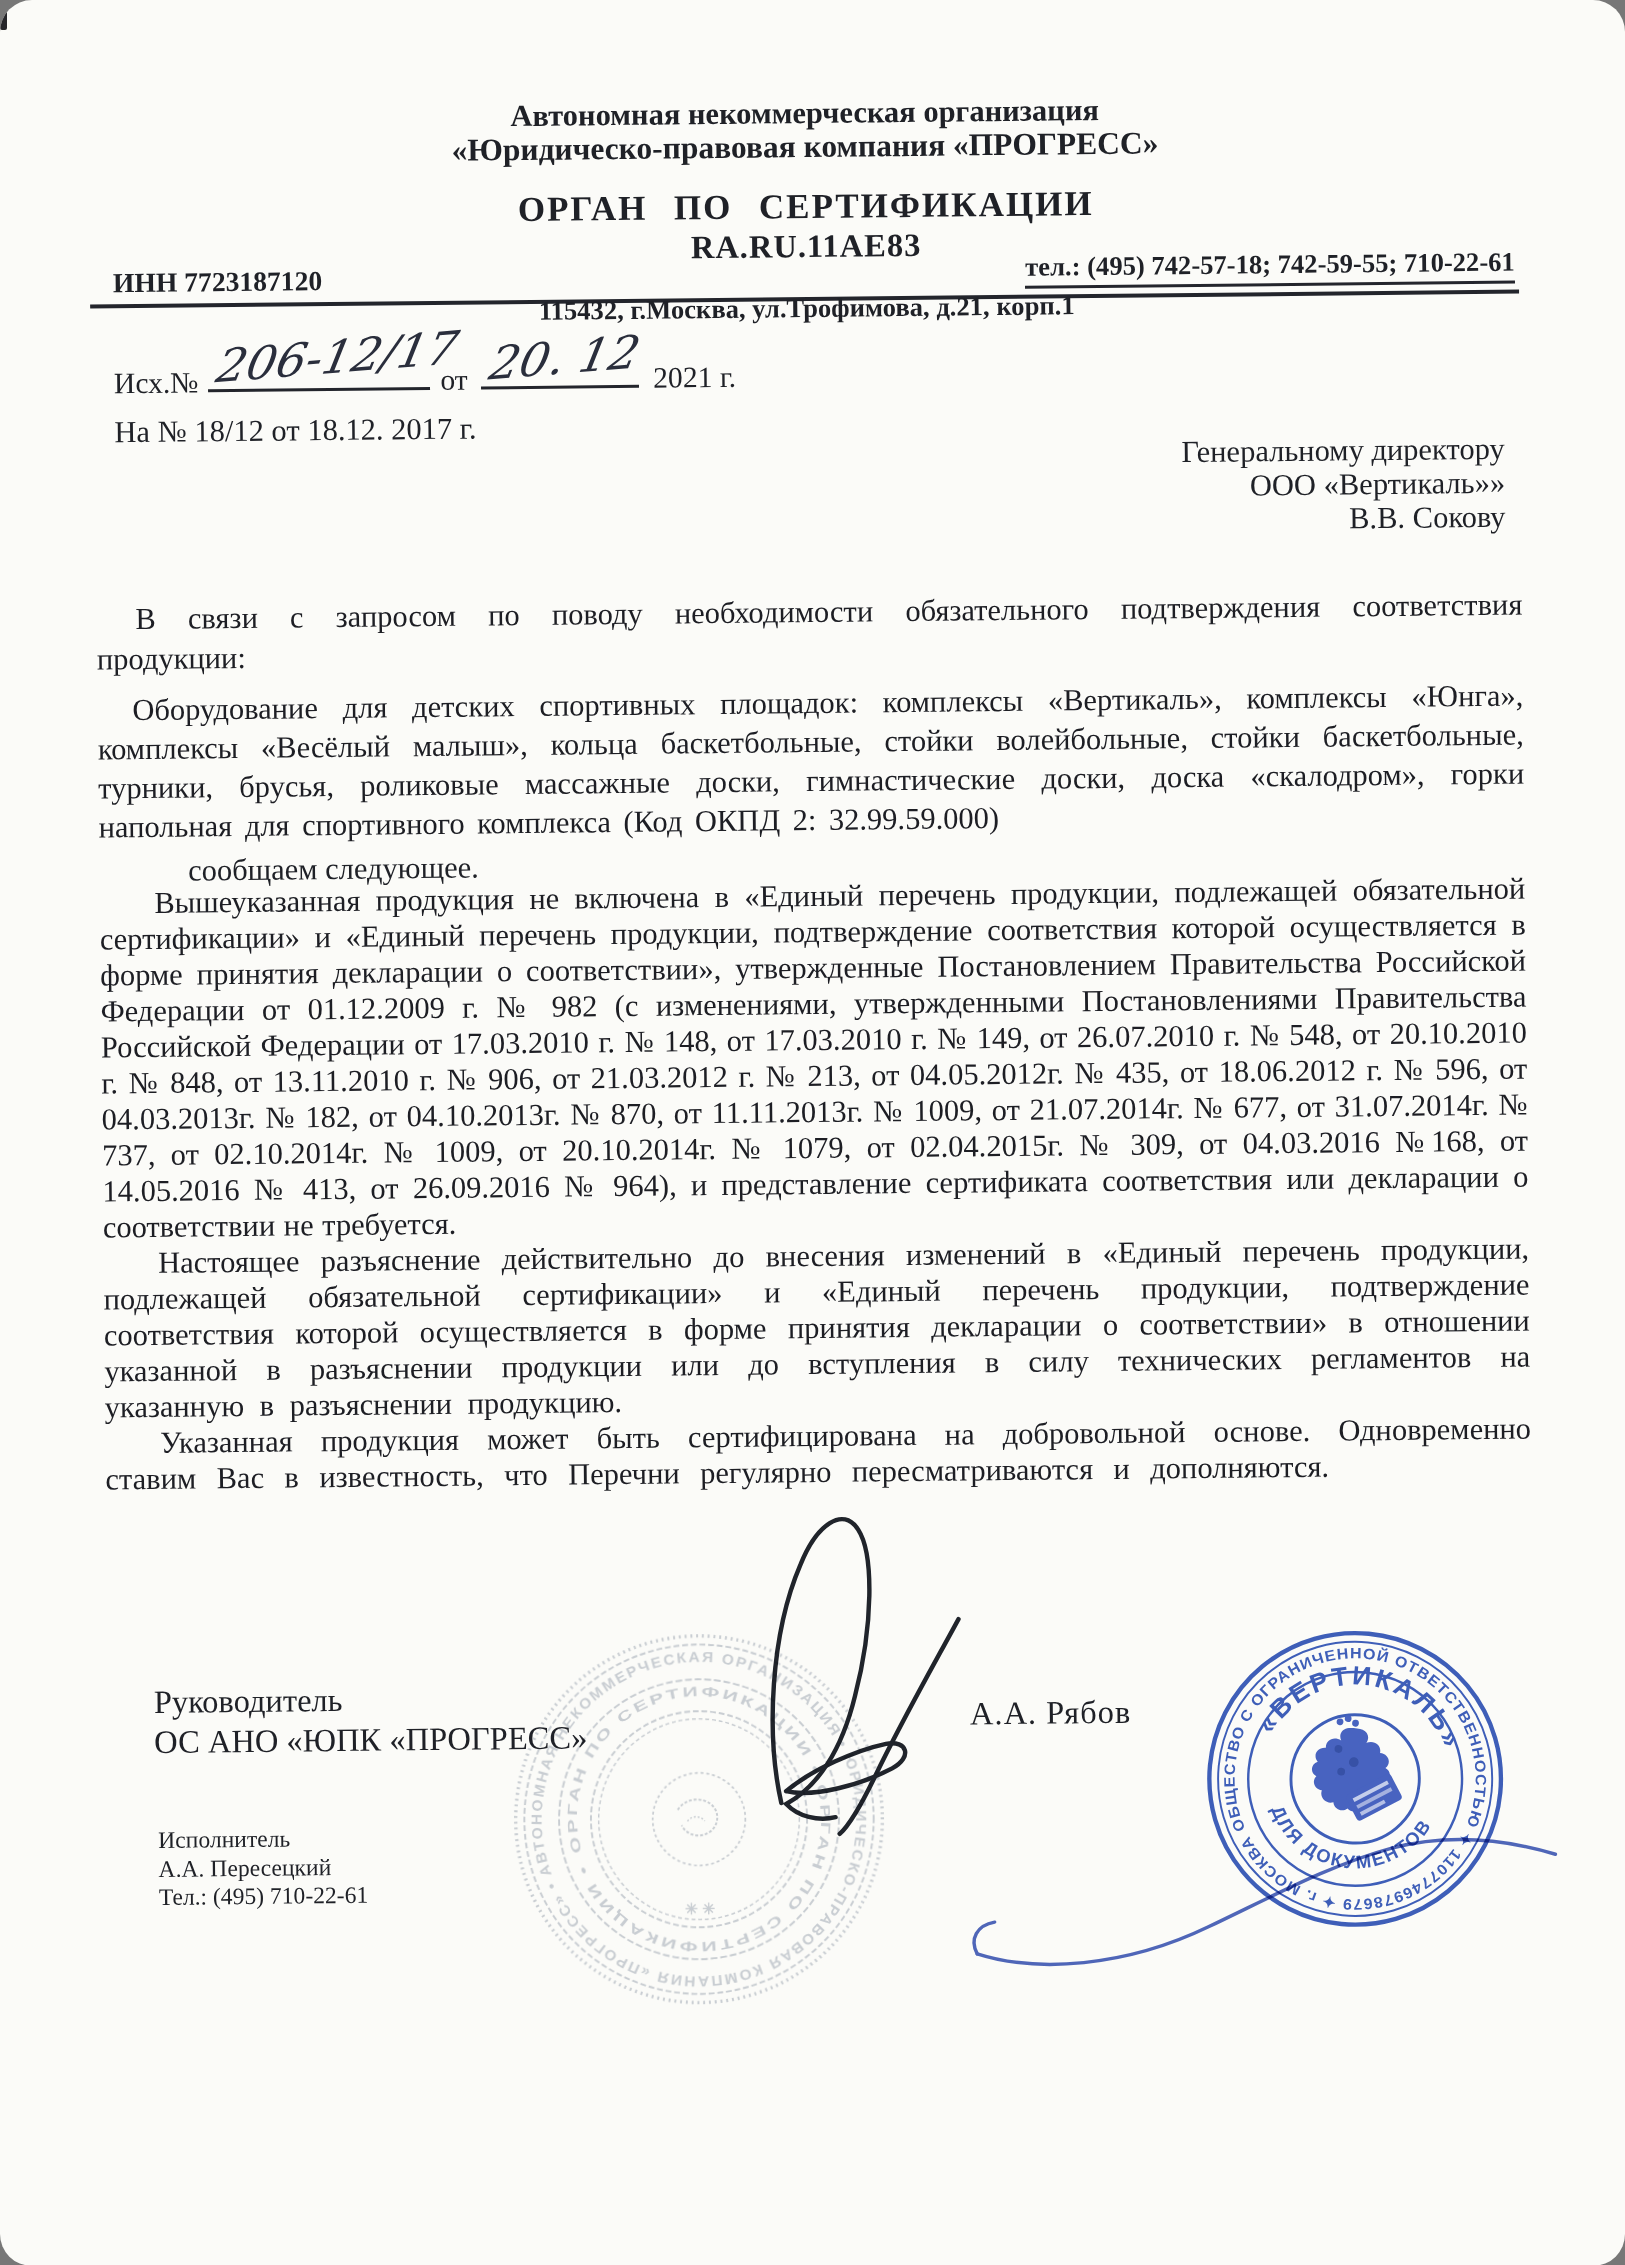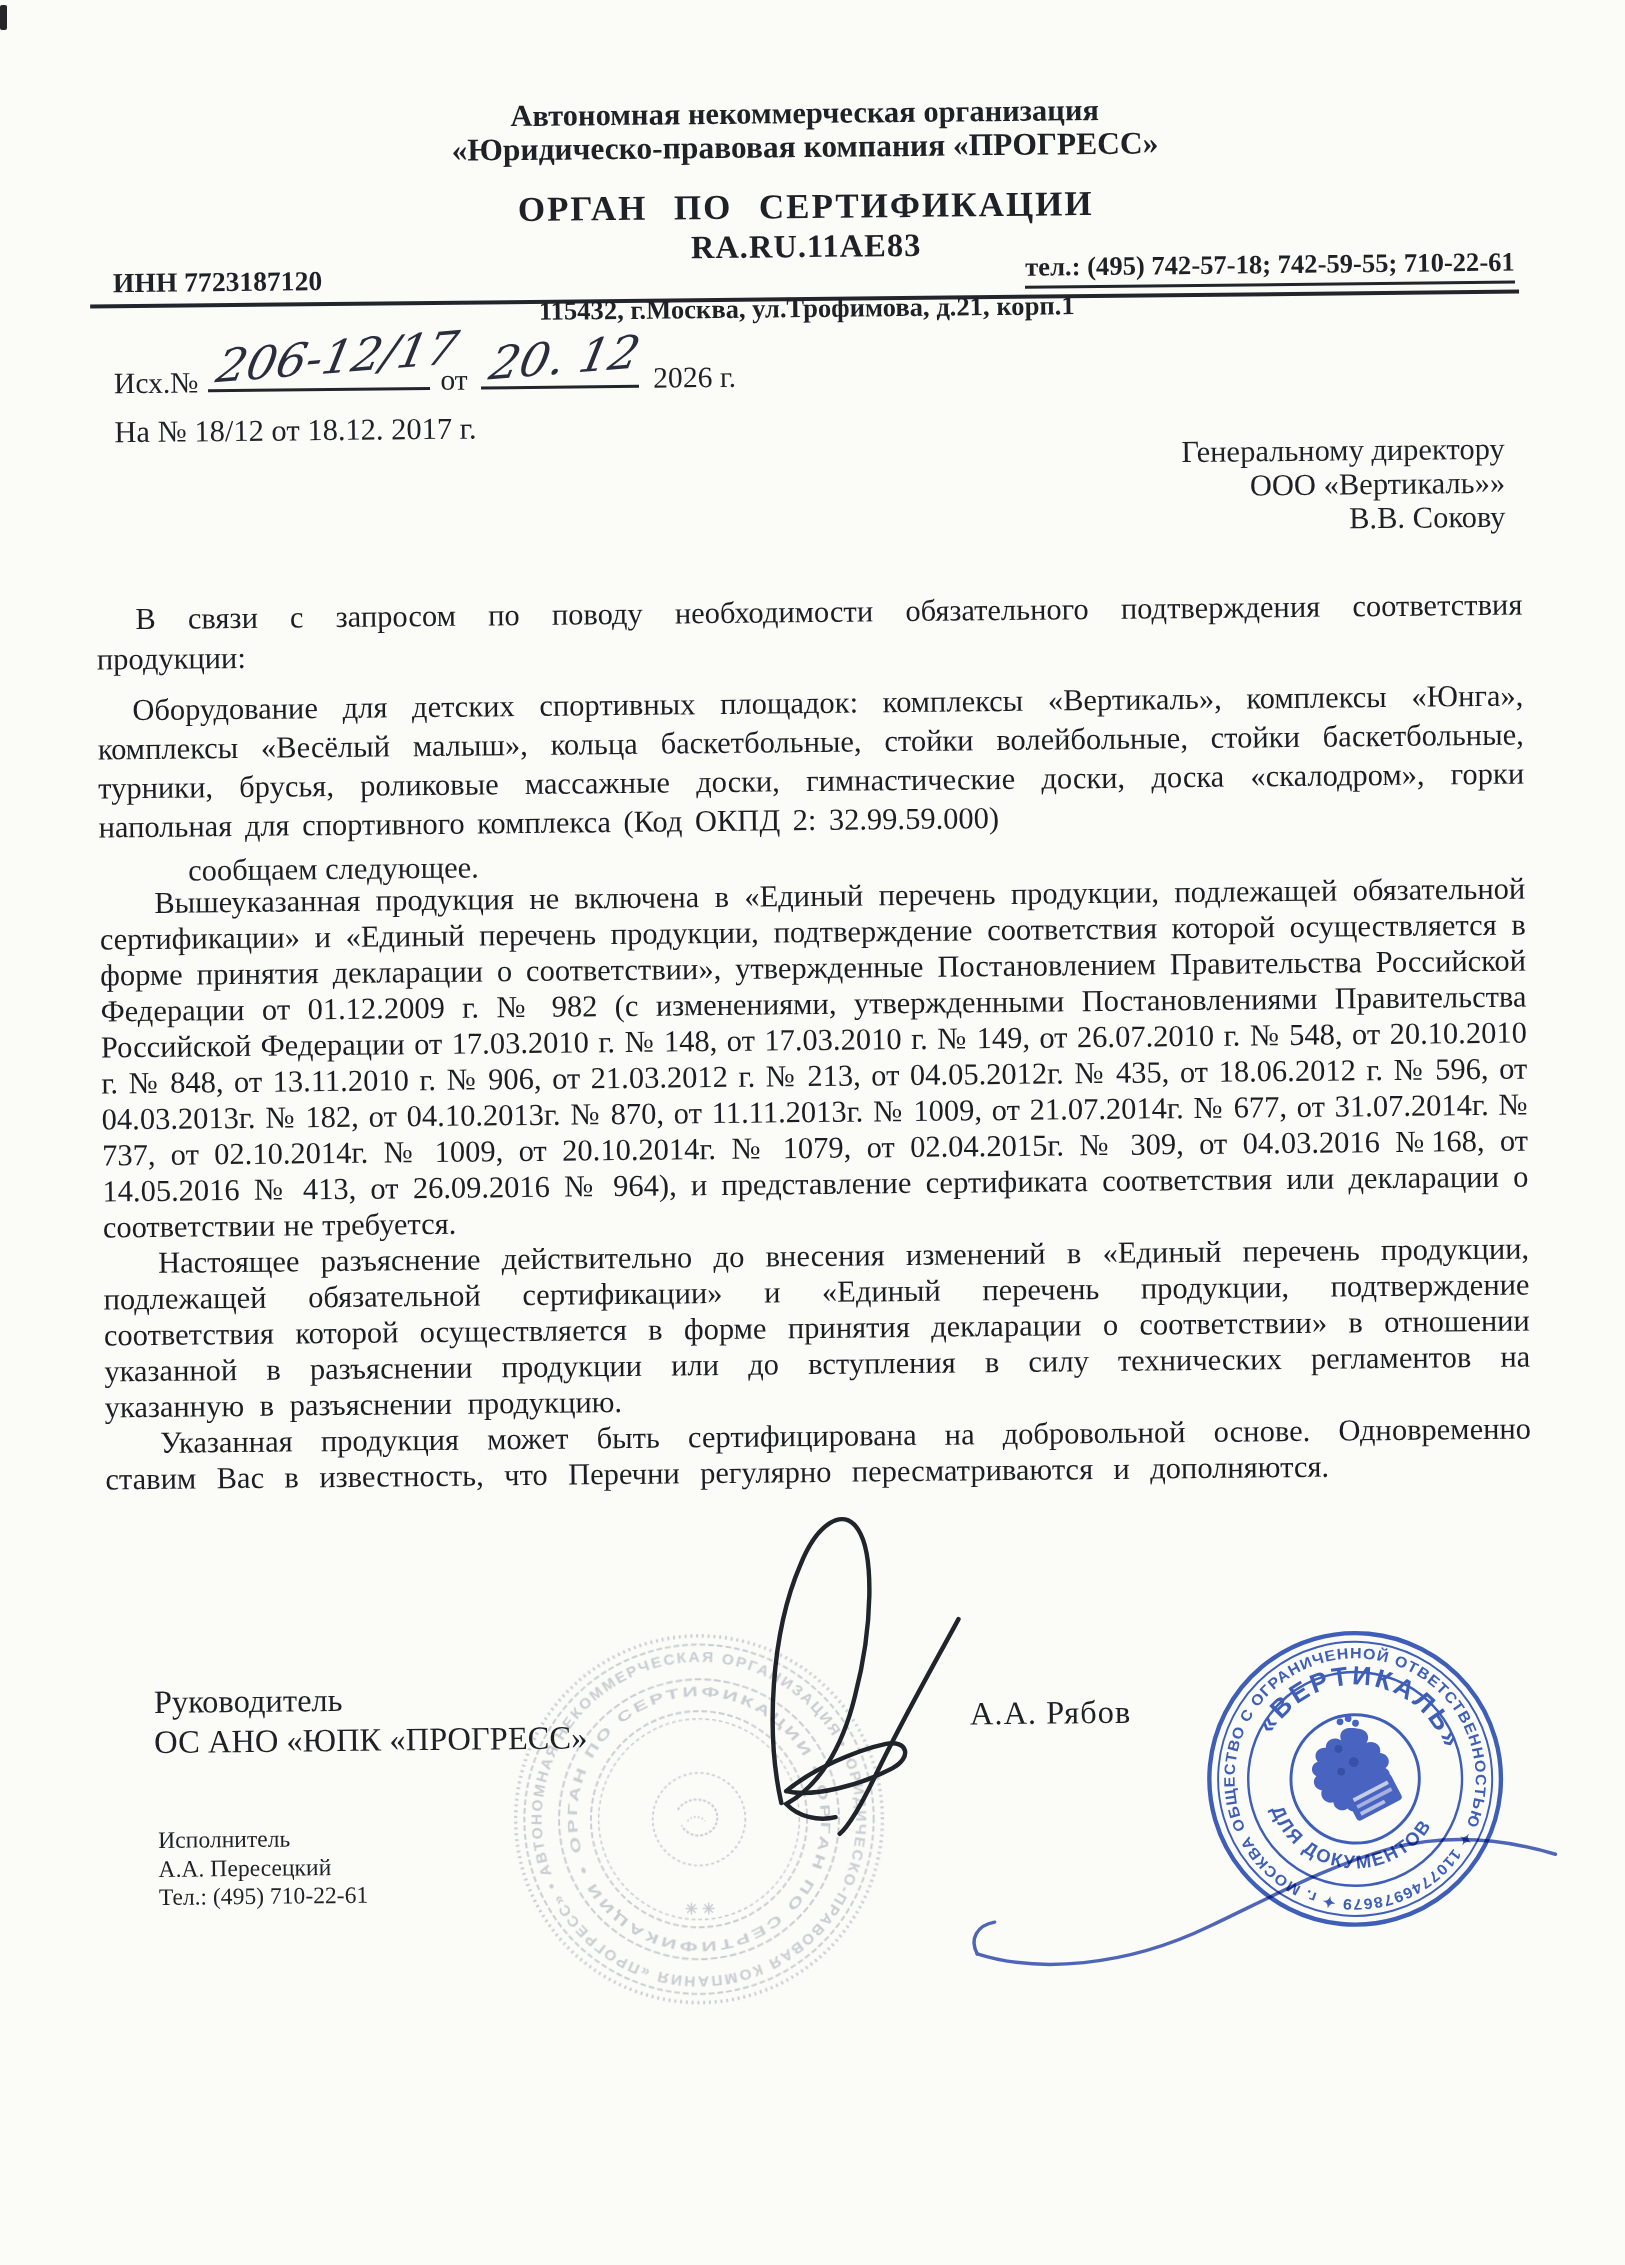--- a/index.html
+++ b/index.html
@@ -1,20 +1,21 @@
 <!DOCTYPE html>
 <html><head>
 <meta charset="utf-8">
 <style>
   html,body{margin:0;padding:0;background:#777;}
   .page{
     position:relative;width:1625px;height:2266px;margin:0 auto;
     background:#fbfbf8;overflow:hidden;
     font-family:"Liberation Serif","DejaVu Serif",serif;
     color:#1f2127;
+    border-radius:32px;
   }
   .tilt{position:absolute;inset:0;transform:rotate(-0.6deg);transform-origin:50% 38%;}
   .abs{position:absolute;}
   .ctr{left:0;width:100%;text-align:center;}
   .b{font-weight:bold;}
 
   
   .org1{top:96px;font-size:30.5px;}
   .org2{top:129px;font-size:31.5px;}
   .cert-title{top:187px;font-size:35px;letter-spacing:2px;word-spacing:15.8px;}
@@ -73,21 +74,21 @@
     <div class="abs ctr b org1">Автономная некоммерческая организация</div>
     <div class="abs ctr b org2">«Юридическо-правовая компания «ПРОГРЕСС»</div>
     <div class="abs ctr b cert-title">ОРГАН ПО СЕРТИФИКАЦИИ</div>
     <div class="abs ctr b cert-code">RA.RU.11AE83</div>
     <div class="abs b inn">ИНН 7723187120</div>
     <div class="abs b phone">тел.: (495) 742-57-18; 742-59-55; 710-22-61</div>
     <div class="abs rule"></div>
     <div class="abs ctr b addr">115432, г.Москва, ул.Трофимова, д.21, корп.1</div>
 
     <div class="abs out-ref">
-      <span>Исх.№</span><span class="hw-slot slot1"><span class="hw">206-12/17</span></span><span>от</span><span class="hw-slot slot2"><span class="hw">20. 12</span></span><span>2026 г.</span>
+      <span>Исх.№</span><span class="hw-slot slot1"><span class="hw">206-12/17</span></span><span>от</span><span class="hw-slot slot2"><span class="hw">20. 12</span></span><span>2021 г.</span>
     </div>
     <div class="abs in-ref">На № 18/12 от 18.12. 2017 г.</div>
 
     <div class="abs addressee">
       <div>Генеральному директору</div>
       <div>ООО «Вертикаль»»</div>
       <div>В.В. Сокову</div>
     </div>
 
     <div class="par p1">В связи с запросом по поводу необходимости обязательного подтверждения соответствия продукции:</div>

